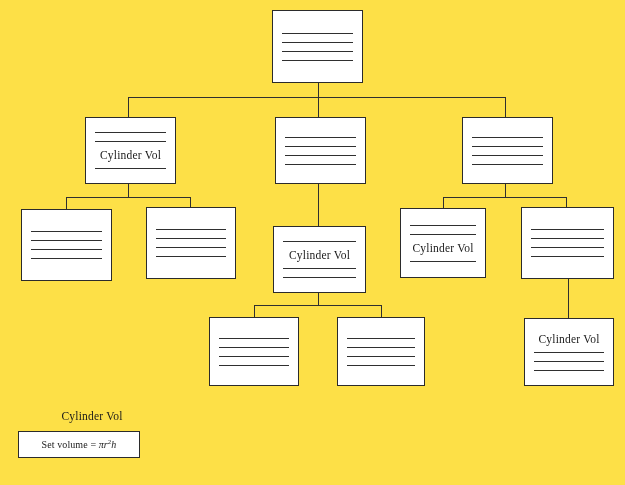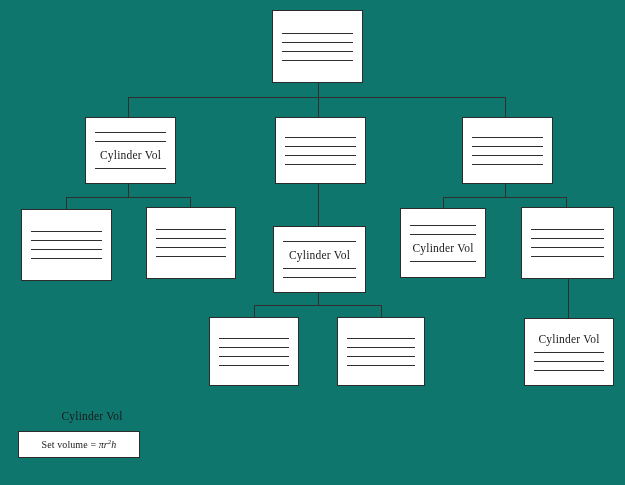--- a/index.html
+++ b/index.html
@@ -9,21 +9,21 @@
   }
   body {
     font-family: "Liberation Serif", serif;
     color: #1a1a1a;
   }
   #canvas {
     position: relative;
     width: 625px;
     height: 485px;
     overflow: hidden;
-    background: #0f766e;
+    background: #fde047;
   }
   #wires {
     position: absolute;
     left: 0;
     top: 0;
     width: 625px;
     height: 485px;
     pointer-events: none;
   }
   .node {

